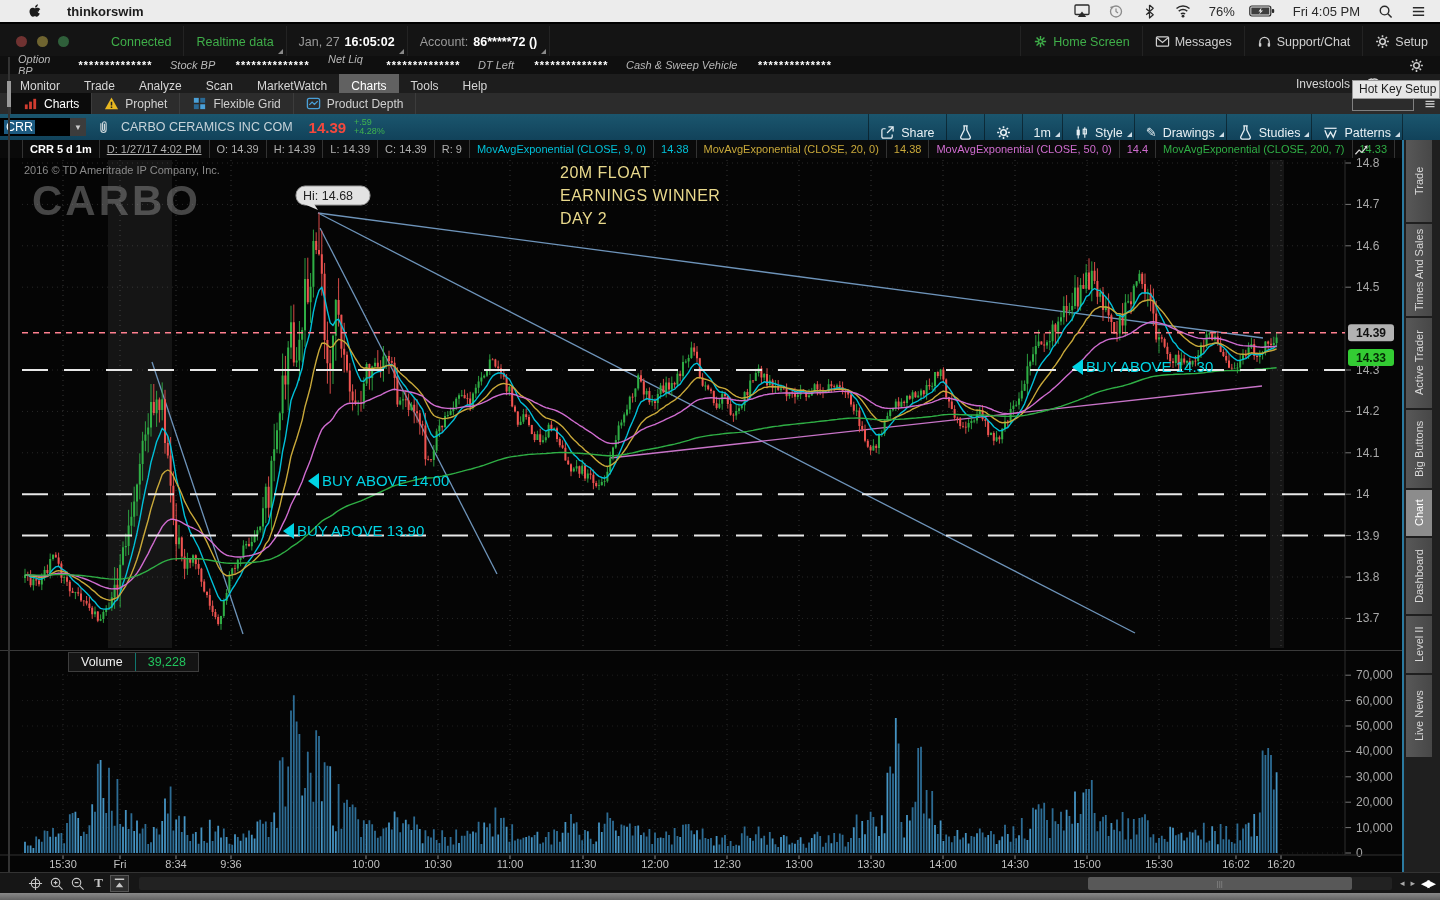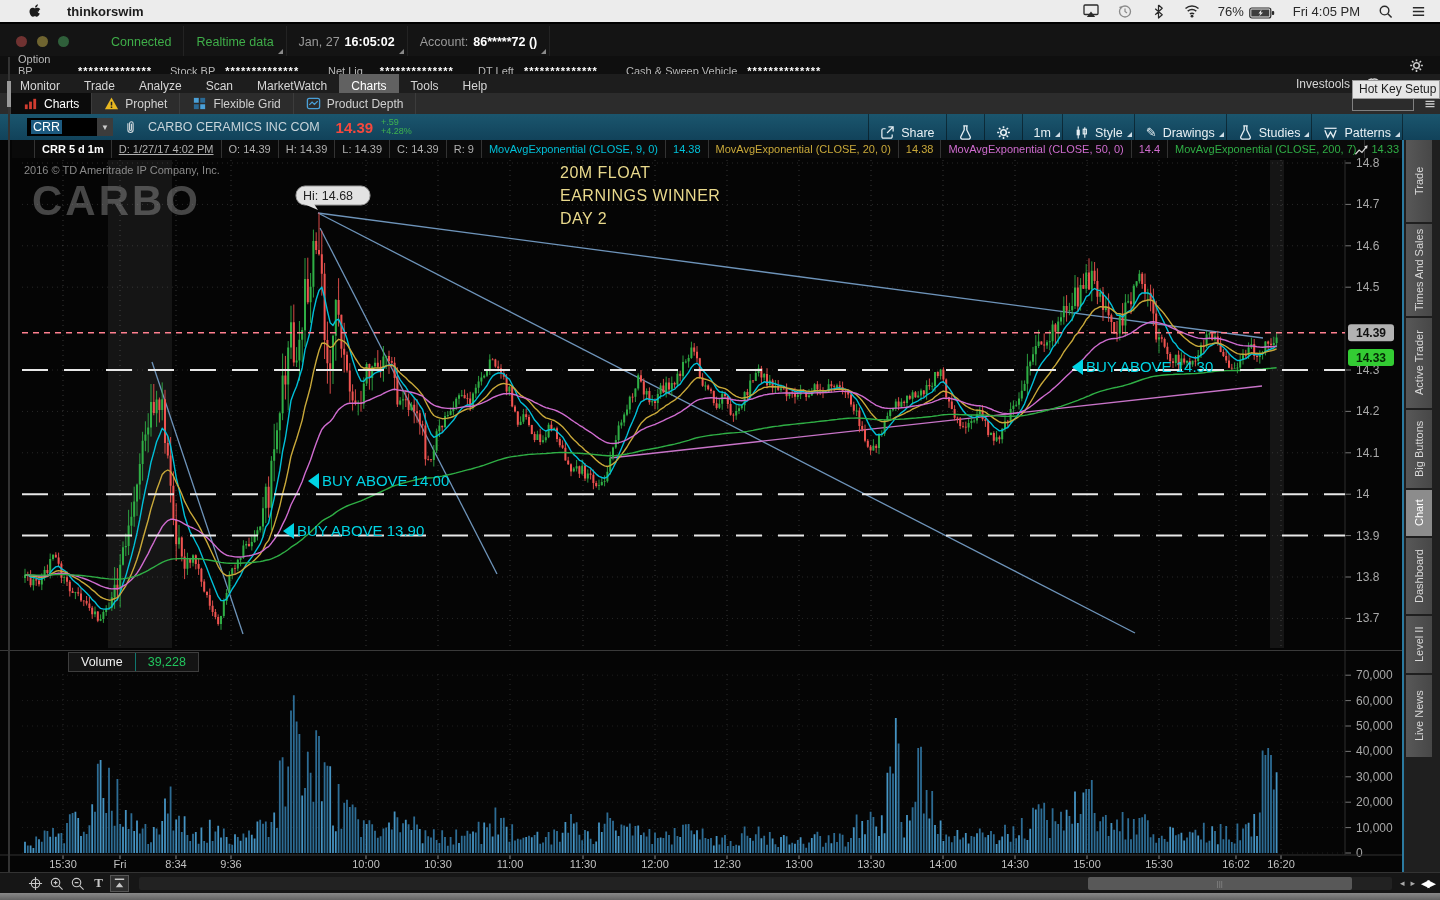--- a/index.html
+++ b/index.html
@@ -4,21 +4,21 @@
 <style>
   html,body{margin:0;padding:0;background:#000;}
   *{box-sizing:border-box;font-family:"Liberation Sans",sans-serif;}
   .stage{position:relative;width:1440px;height:900px;overflow:hidden;background:#000;}
 
   
   .menubar{position:absolute;left:0;top:0;width:1440px;height:22px;background:#ececec;display:flex;align-items:center;color:#1c1c1c;font-size:13px;}
   .menubar .apple{margin-left:28px;display:flex;align-items:center;}
   .menubar .appname{margin-left:24px;font-weight:bold;}
   .mright{margin-left:auto;display:flex;align-items:center;gap:18px;margin-right:14px;color:#2a2a2a;}
-  .mright .mi{display:flex;align-items:flex-end;gap:5px;}
+  .mright .mi{display:flex;align-items:center;gap:14px;}
   .ic{display:inline-block;vertical-align:middle;color:inherit;}
   .i14{width:15px;height:15px;} .i12{width:12px;height:12px;} .i16{width:16px;height:16px;}
 
   
   .window{position:absolute;left:0;top:24px;width:1440px;height:869px;background:#050505;}
 
   
   .statusbar{position:absolute;left:0;top:0;width:1440px;height:36px;background:#141414;border-bottom:1px solid #000;display:flex;align-items:center;font-size:12.5px;color:#cfcfcf;}
   .traffic{display:flex;gap:10px;margin-left:16px;margin-right:30px;}
   .dot{width:11px;height:11px;border-radius:50%;}
@@ -27,21 +27,21 @@
   .seg:first-of-type{border-left:1px solid #232323;}
   .seg.green{color:#3fae49;}
   .seg .dim{color:#9a9a9a;} .seg b{color:#fff;}
   .seg.dd::after{content:'';position:absolute;right:3px;bottom:4px;border-left:5px solid transparent;border-bottom:5px solid #8a8a8a;}
   .sright{margin-left:auto;display:flex;height:32px;}
   .sright .seg{border-right:none;border-left:1px solid #232323;cursor:default;}
   .sright .home{color:#3fae49;}
 
   
   .accountbar{position:absolute;left:0;top:32px;width:1440px;height:18px;background:#0f0f0f;display:flex;align-items:center;font-size:11px;color:#b8b8b8;}
-  .af{display:flex;align-items:flex-end;gap:10px;position:relative;padding-left:18px;}
+  .af{display:flex;align-items:center;gap:20px;position:relative;padding-left:18px;font-style:italic;}
   .af .lbl{color:#b8b8b8;}
   .af .val{color:#fff;font-weight:bold;letter-spacing:1px;}
   .af.dd .lbl::after{content:'';display:inline-block;margin-left:3px;border-left:4px solid transparent;border-bottom:4px solid #777;transform:translateY(3px);}
   .accountbar .gear-right{margin-left:auto;margin-right:16px;color:#c9c9c9;}
 
   
   .maintabs{position:absolute;left:0;top:50px;width:1440px;height:19px;background:#1d1d1d;display:flex;align-items:stretch;font-size:12px;color:#d6d6d6;padding-left:8px;}
   .mtab{padding:12px 12px;display:flex;align-items:center;cursor:default;}
   .mtab.active{background:#616161;color:#fff;}
   .mt-right{margin-left:auto;display:flex;align-items:center;}
@@ -54,33 +54,33 @@
   .stab:first-child{border-left:1px solid #3c3c3c;}
   .stab.active{background:#0b0b0b;color:#fff;}
   .ghostbox{position:absolute;left:1352px;top:4px;width:62px;height:14px;border:1px solid #808080;}
   .mini-menu{position:absolute;left:1424px;top:3px;color:#ccc;}
 
   
   .tooltip{position:absolute;left:1352px;top:56px;height:19px;line-height:17px;background:#e6e6e6;border:1px solid #9a9a9a;color:#1d1d1d;font-size:12px;padding:0 6px;white-space:nowrap;overflow:hidden;width:88px;z-index:40;}
 
   
   .chart-toolbar{position:absolute;left:0;top:90px;width:1440px;height:26px;background:linear-gradient(#1b566e,#11425a);display:flex;align-items:center;color:#e8f0f4;font-size:12.5px;}
-  .sym-box{margin-left:27px;width:70px;height:18px;background:#000;display:flex;align-items:center;padding-left:4px;font-size:12.5px;color:#fff;}
+  .sym-box{width:70px;height:18px;background:#000;display:flex;align-items:center;padding-left:4px;font-size:12.5px;color:#fff;}
   .sym-box .seltxt{background:#1c5a80;padding:0 2px;}
   .sym-dd{width:16px;height:18px;background:#3c3c3c;display:flex;align-items:center;justify-content:center;font-size:8px;color:#ccc;}
   .clip{margin:0 10px;color:#cfd8dd;}
   .company{color:#c8d4da;margin-right:16px;}
   .last{color:#f5483d;font-weight:bold;font-size:15px;margin-right:8px;}
   .chg{display:flex;flex-direction:column;font-size:9px;line-height:9.5px;color:#3fb34f;}
   .tb-right{margin-left:auto;display:flex;height:26px;}
   .tbtn{position:relative;display:flex;align-items:flex-end;gap:6px;padding:0 11px;border-left:1px solid rgba(0,0,0,.45);cursor:default;}
   .tbtn.caret::after{content:'';position:absolute;right:2px;bottom:3px;border-left:5px solid transparent;border-bottom:5px solid #cfdde6;}
 
   
-  .studies-bar{position:absolute;left:12px;top:116px;width:1402px;height:18px;background:#0a0a0a;display:flex;align-items:center;font-size:11px;color:#b0b0b0;overflow:hidden;}
+  .studies-bar{position:absolute;left:0;top:116px;width:1402px;height:18px;background:#0a0a0a;display:flex;align-items:center;font-size:11px;color:#b0b0b0;overflow:hidden;}
   .sitem{padding:0 7px;border-right:1px solid #333;white-space:nowrap;height:18px;display:flex;align-items:center;}
   .sitem:first-child{border-left:1px solid #333;margin-left:22px;}
   .studies-zoom{position:absolute;left:1354px;top:117px;color:#d8d8d8;}
 
   
   #chart-svg{position:absolute;left:0;top:134px;width:1406px;height:714px;background:#050505;}
   #chart-svg text{font-family:"Liberation Sans",sans-serif;}
 
   
   .vh{position:absolute;left:68px;top:628px;display:flex;height:20px;background:#141414;border:1px solid #3e3e3e;z-index:5;font-size:12.5px;}
@@ -293,20 +293,46 @@
       </div>
       <div class="seg green">Connected</div>
       <div class="seg green dd">Realtime data</div>
       <div class="seg dd">
         <span class="dim">Jan, 27</span>
         <b>16:05:02</b>
       </div>
       <div class="seg dd">
         <span class="dim">Account:</span>
         <b>86*****72 ()</b>
+      </div>
+      <div class="sright">
+        <div class="seg home">
+            <svg class="ic i14">
+              <use href="#i-home"></use>
+            </svg>
+            <span>Home Screen</span>
+          </div>
+        <div class="seg">
+            <svg class="ic i14">
+              <use href="#i-mail"></use>
+            </svg>
+            <span>Messages</span>
+          </div>
+        <div class="seg">
+            <svg class="ic i14">
+              <use href="#i-headset"></use>
+            </svg>
+            <span>Support/Chat</span>
+          </div>
+        <div class="seg">
+            <svg class="ic i14">
+              <use href="#i-gear"></use>
+            </svg>
+            <span>Setup</span>
+          </div>
       </div>
     </div>
 
     <div class="accountbar">
       <div style="display:flex" id="account-fields">
           <div class="af dd" style="width: 152px;">
             <span class="lbl">Option BP</span>
             <span class="val">**************</span>
           </div>
           <div class="af" style="width: 158px;">

